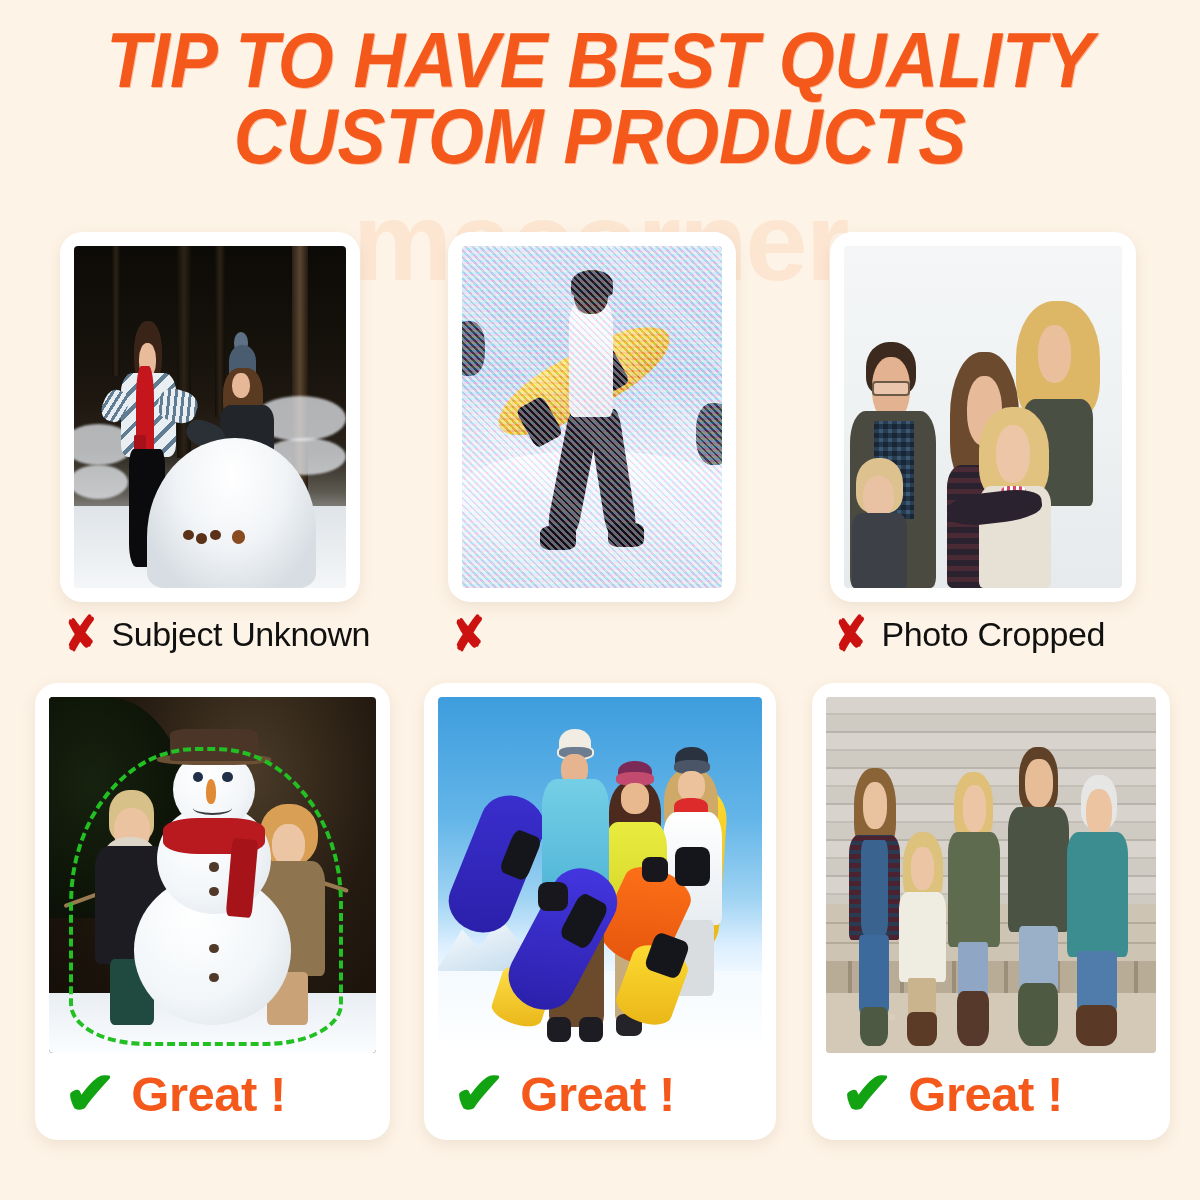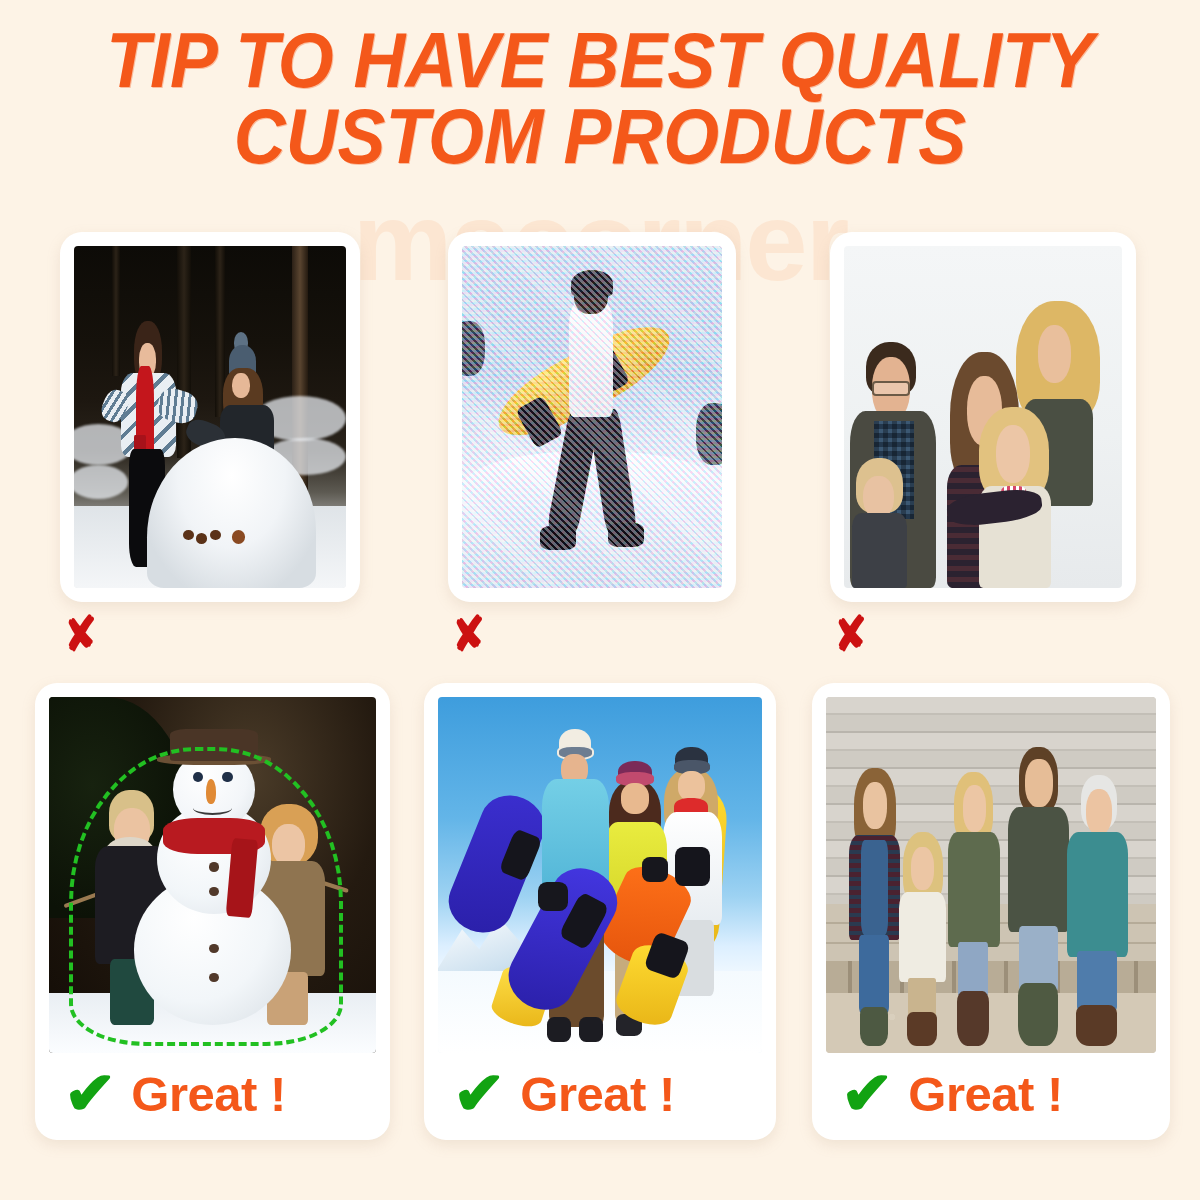--- a/index.html
+++ b/index.html
@@ -433,20 +433,21 @@
         </div>
         <div class="snowpile"></div>
         <div class="coal" style="left:40%; bottom:14%; width:4%; height:3%;"></div>
         <div class="coal" style="left:45%; bottom:13%; width:4%; height:3%;"></div>
         <div class="coal" style="left:50%; bottom:14%; width:4%; height:3%;"></div>
         <div class="coal" style="left:58%; bottom:13%; width:5%; height:4%; background:#8a4a22;"></div>
       </div>
     </div>
     <div class="caption">
       <span class="mark-x">✘</span>
+      <span class="cap-text">Subject Unknown</span>
     </div>
   </div>
 
   <div class="cell" style="left:448px; top:7px; width:300px;">
     <div class="card" style="width:288px; height:370px;">
       <div class="photo ph-lowres">
         <div class="snowline"></div>
         <div class="blob bl1"></div>
         <div class="blob bl2"></div>
         <div class="board"></div>
@@ -497,20 +498,21 @@
         <div class="person pc-tod">
             <div class="hair"></div>
             <div class="head"></div>
             <div class="body"></div>
           </div>
         <div class="arm" style="left:37%; top:72%; width:34%; height:9%; transform:rotate(-7deg);"></div>
       </div>
     </div>
     <div class="caption">
       <span class="mark-x">✘</span>
+      <span class="cap-text">Photo Cropped</span>
     </div>
   </div>
 
   <div class="cell" style="left:35px; top:458px;">
     <div class="card-good" style="width:355px; height:457px;">
       <div class="photo ph-snowman" style="height:370px;">
         <div class="bg-tree"></div>
         <div class="gnd"></div>
         <div class="stick" style="left:4%; bottom:44%; transform:rotate(-20deg);"></div>
         <div class="stick" style="left:70%; bottom:48%; transform:rotate(18deg);"></div>

